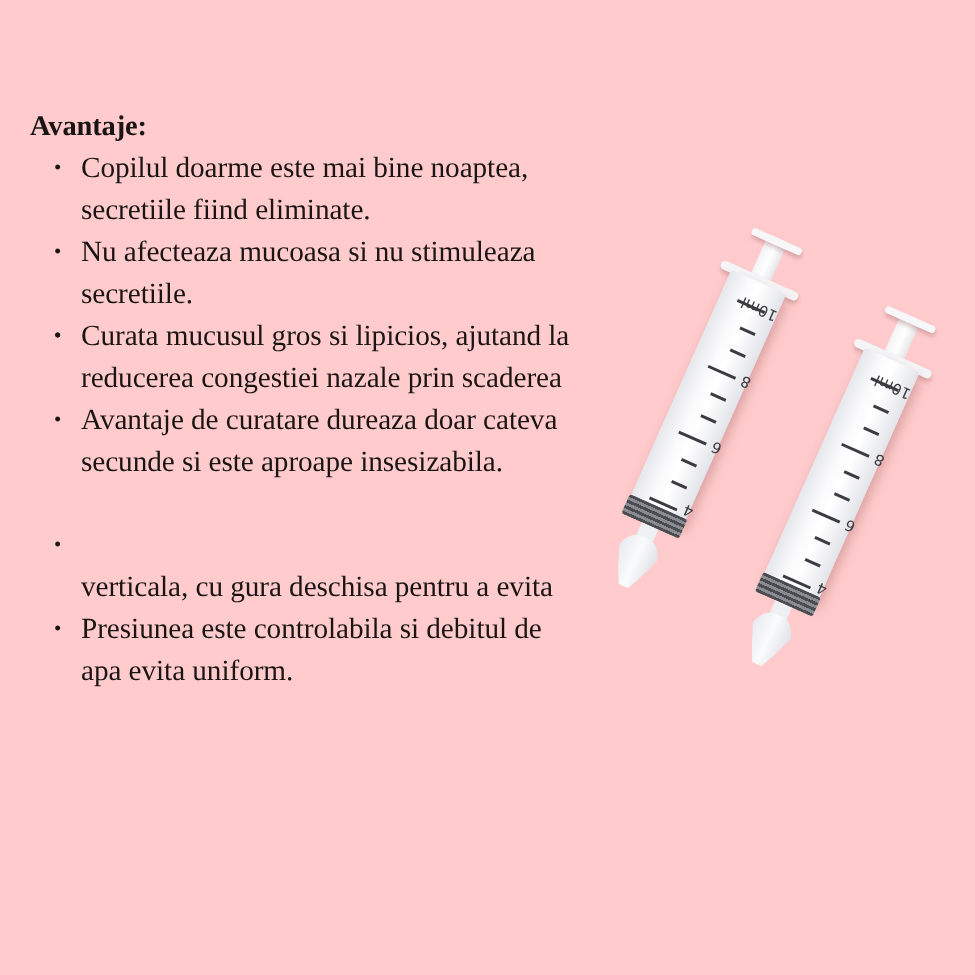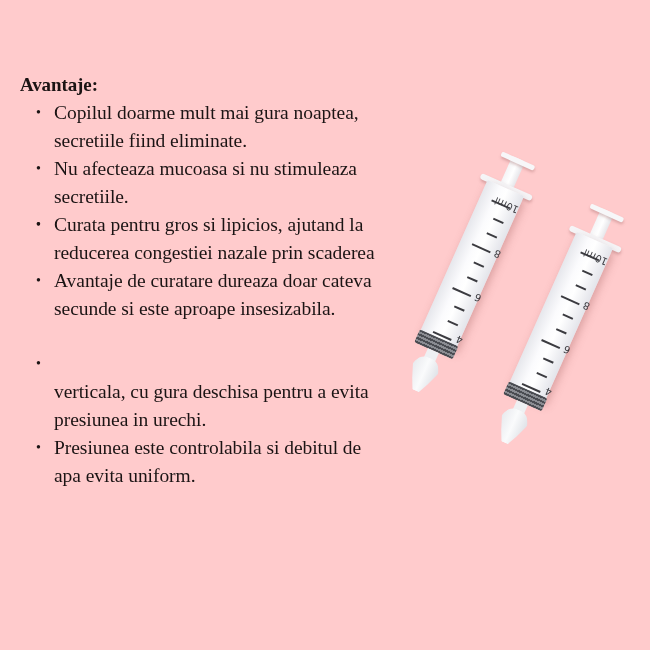--- a/index.html
+++ b/index.html
@@ -74,30 +74,30 @@
       border-radius: 45% 45% 40% 40% / 40% 40% 60% 60%;
       clip-path: polygon(20% 0,80% 0,100% 30%,80% 70%,62% 100%,38% 100%,20% 70%,0 30%);
     }
   </style>
 </head>
 <body>
 
 <div class="content">
   <p class="heading">Avantaje:</p>
   <ul class="list">
-    <li><span class="bullet">•</span><span>Copilul doarme mult mai gura noaptea,</span><br><span>secretiile fiind eliminate.</span></li>
+    <li><span class="bullet">•</span><span>Copilul doarme este mai bine noaptea,</span><br><span>secretiile fiind eliminate.</span></li>
     <li><span class="bullet">•</span><span>Nu afecteaza mucoasa si nu stimuleaza</span><br><span>secretiile.</span></li>
     <li><span class="bullet">•</span></li>
-    <li><span class="bullet">•</span><span>Curata pentru gros si lipicios, ajutand la</span><br><span>reducerea congestiei nazale prin scaderea</span><br></li>
+    <li><span class="bullet">•</span><span>Curata mucusul gros si lipicios, ajutand la</span><br><span>reducerea congestiei nazale prin scaderea</span><br></li>
     <li><span class="bullet">•</span><span>Avantaje de curatare dureaza doar cateva</span><br><span>secunde si este aproape insesizabila.</span></li>
   </ul>
 
   <div class="section2">
     <ul class="list">
-      <li><span class="bullet">•</span><br><span>verticala, cu gura deschisa pentru a evita</span><br><span>presiunea in urechi.</span></li>
+      <li><span class="bullet">•</span><br><span>verticala, cu gura deschisa pentru a evita</span><br></li>
       <li><span class="bullet">•</span><span>Presiunea este controlabila si debitul de</span><br><span>apa evita uniform.</span></li>
     </ul>
   </div>
 </div>
 
 <div class="syringe" style="left:446px; top:148px; transform: rotate(24deg);">
   <div class="syr-wrap">
     <div class="plunger"></div>
     <div class="plunger-top"></div>
     <div class="flange"></div>

